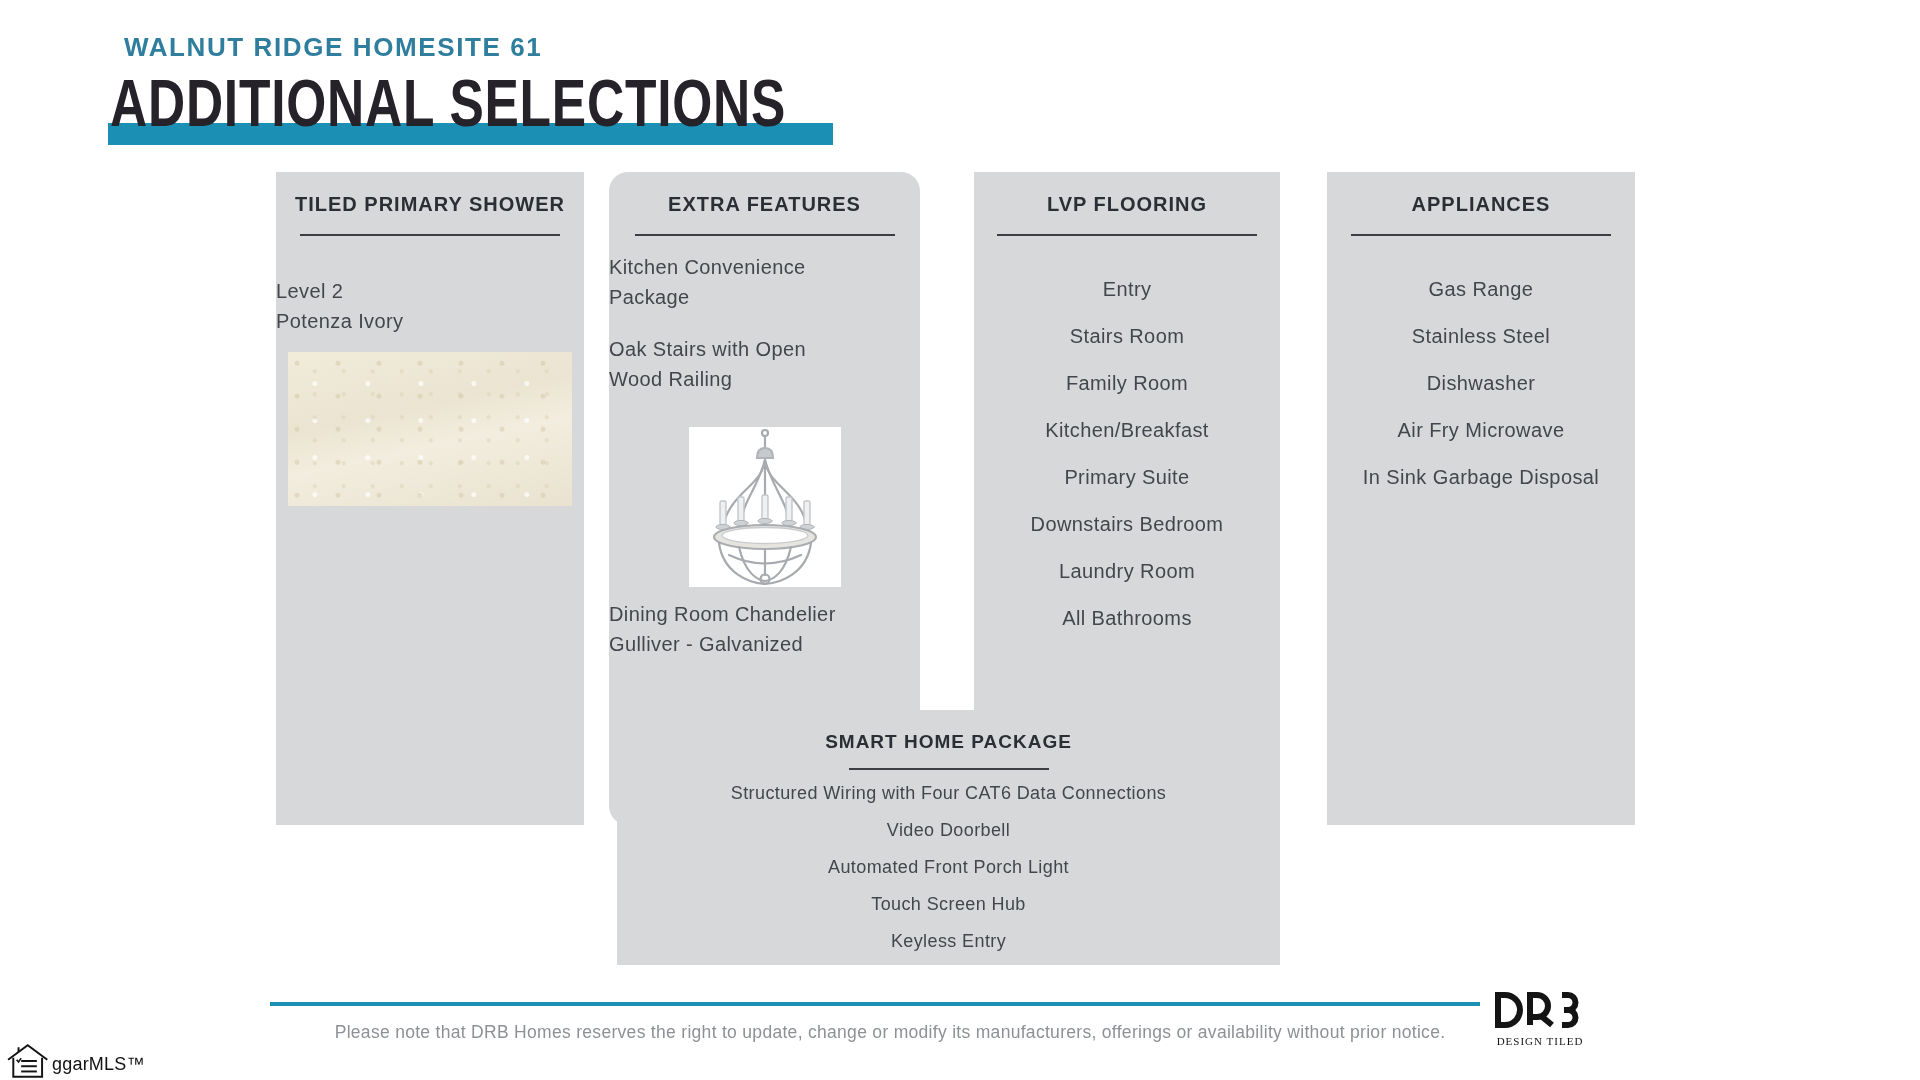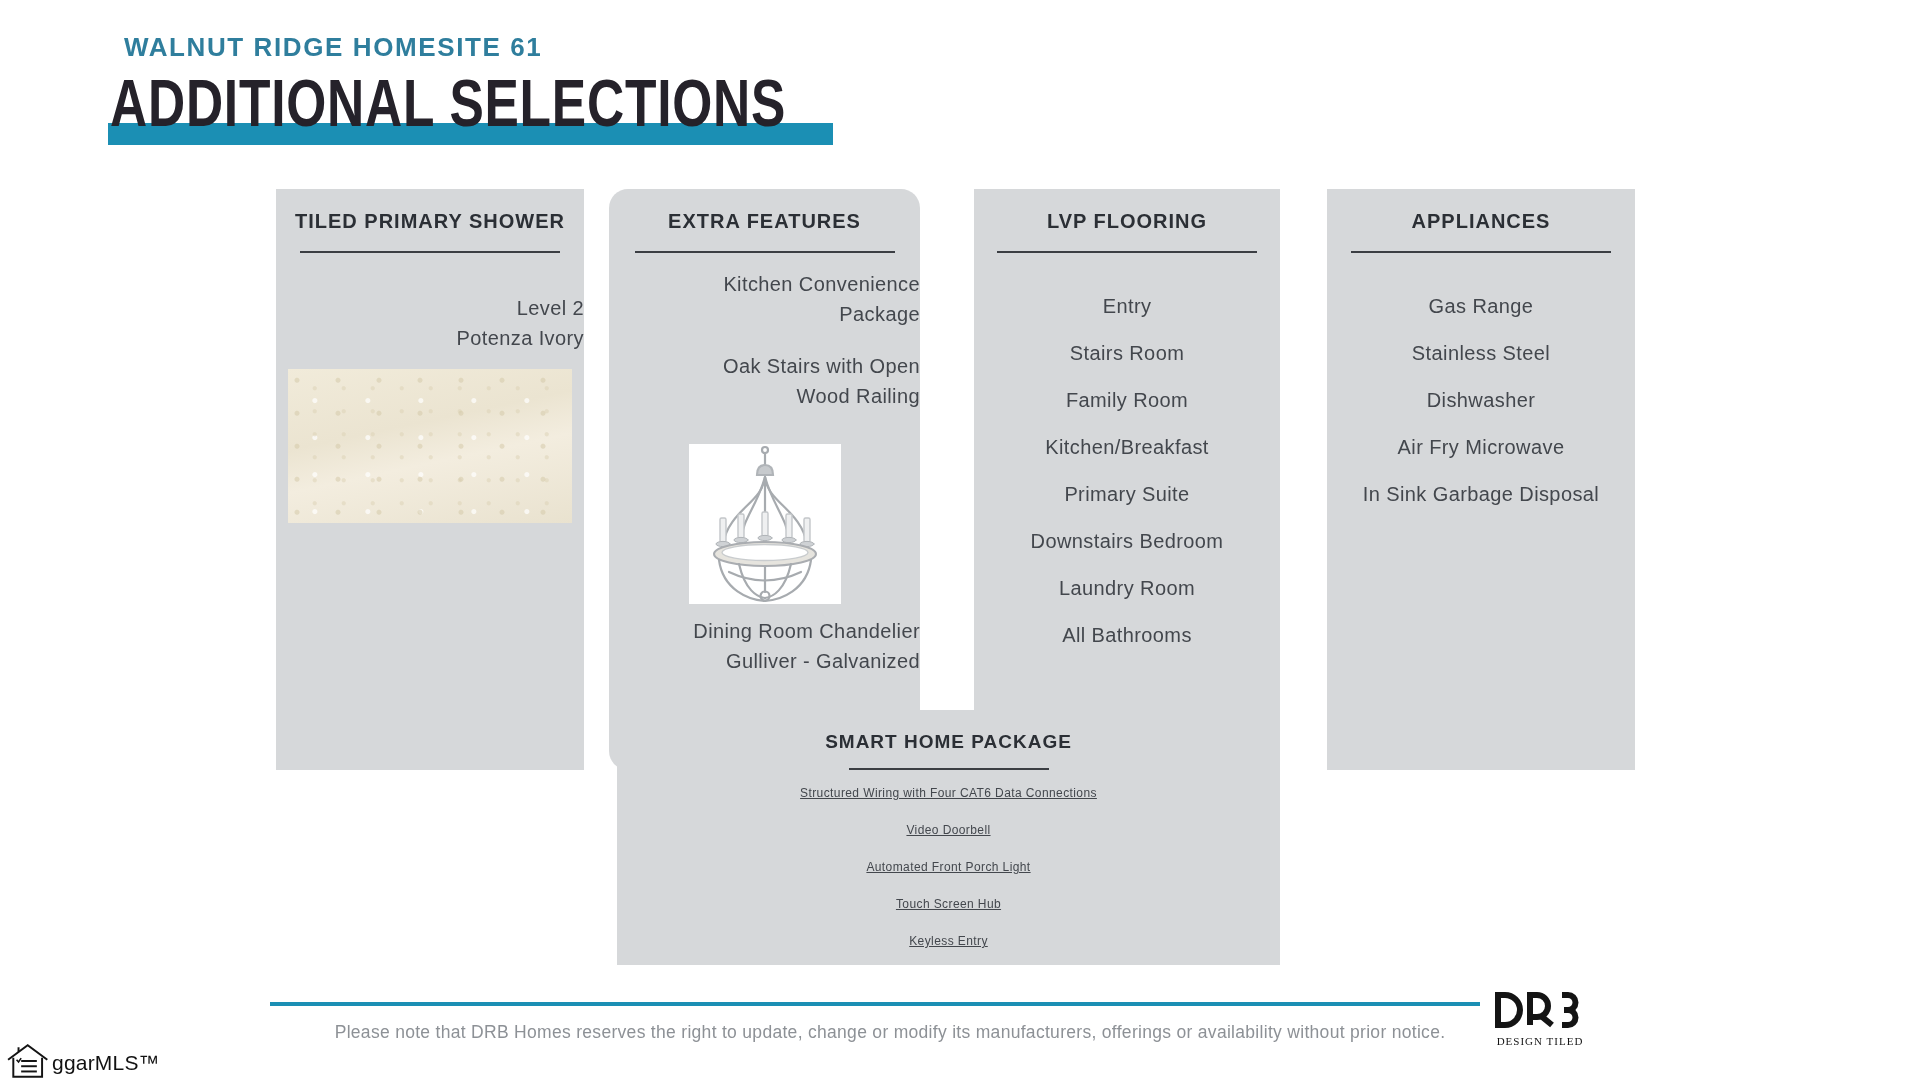--- a/index.html
+++ b/index.html
@@ -8,55 +8,55 @@
 
   
   .subtitle{position:absolute;left:124px;top:32px;font-size:26px;font-weight:bold;
             letter-spacing:1.6px;color:#2f7e9d;white-space:nowrap;}
   .accent-bar{position:absolute;left:108px;top:123px;width:725px;height:22px;background:#1b8fb4;}
   .big-title{position:absolute;left:110px;top:70px;font-size:66px;line-height:66px;font-weight:900;
              letter-spacing:1px;color:#25222a;white-space:nowrap;transform:scaleX(.78);
              transform-origin:left top;z-index:2;}
 
   
-  .card{position:absolute;background:#d6d8da;top:189px;height:581px;}
+  .card{position:absolute;background:#d6d8da;top:172px;height:653px;}
   .card-heading{margin-top:20px;text-align:center;font-size:20px;font-weight:bold;
                 letter-spacing:1px;color:#2b2f35;line-height:24px;}
   .card-rule{width:260px;height:2px;background:#3b3e43;margin:18px auto 0;}
-  .center-line{ text-align:right;font-size:20px;line-height:30px;color:#43474d;letter-spacing:.4px;}
+  .center-line{ text-align:left;font-size:20px;line-height:30px;color:#43474d;letter-spacing:.4px;}
   .pair{margin-top:16px;}
   .list{list-style:none;margin:38px 0 0;padding:0;text-align:center;}
   .list li{font-size:20px;line-height:30px;margin-bottom:17px;color:#43474d;letter-spacing:.4px;}
 
   .tile-swatch{width:284px;height:154px;margin:16px auto 0;
       background:
         radial-gradient(circle at 22% 34%, rgba(213,202,170,.55) 0 2px, transparent 3px) 0 0/41px 33px,
         radial-gradient(circle at 68% 62%, rgba(219,209,180,.5) 0 1.6px, transparent 2.6px) 7px 5px/29px 23px,
         radial-gradient(circle at 45% 80%, rgba(255,255,255,.7) 0 2px, transparent 3px) 3px 2px/53px 37px,
         linear-gradient(168deg,#f1ebda 0%,#ebe4d1 38%,#f3eddf 58%,#e9e2cf 100%);}
 
   .chandelier-box{width:152px;height:160px;margin:33px auto 0;background:#ffffff;
                   display:flex;align-items:center;justify-content:center;}
   .caption{margin-top:12px;}
 
   #card-smart{left:617px;top:710px;width:663px;height:255px;}
   #card-smart .card-heading{font-size:19px;}
   #card-smart .card-rule{width:200px;margin-top:14px;}
   #card-smart .list{margin-top:8px;}
-  #card-smart .list li{font-size:12px;line-height:30px;margin-bottom:7px;text-decoration:underline;}
+  #card-smart .list li{font-size:18px;line-height:30px;margin-bottom:7px;}
 
   
   .footer-rule{position:absolute;left:270px;top:1002px;width:1210px;height:4px;background:#1b8fb4;}
   .disclaimer{position:absolute;left:280px;top:1022px;width:1220px;text-align:center;
               font-size:17.5px;line-height:20px;color:#8d9196;letter-spacing:.3px;}
   .drb-logo{position:absolute;left:1488px;top:991px;width:104px;text-align:center;}
   .drb-sub{font-family:"Liberation Serif",serif;font-size:11px;letter-spacing:1px;color:#141414;
            margin-top:2px;white-space:nowrap;}
   .mls-mark{position:absolute;left:4px;top:1044px;display:flex;align-items:flex-end;}
-  .mls-text{font-size:21px;font-weight:500;color:#121212;margin-left:-2px;padding-bottom:3px;
+  .mls-text{font-size:18px;font-weight:500;color:#121212;margin-left:-2px;padding-bottom:3px;
             letter-spacing:.2px;}
 </style>
 </head>
 <body>
 
 <div id="page">
 
   <div class="subtitle">WALNUT RIDGE HOMESITE 61</div>
   <div class="accent-bar"></div>
   <div class="big-title">ADDITIONAL SELECTIONS</div>

